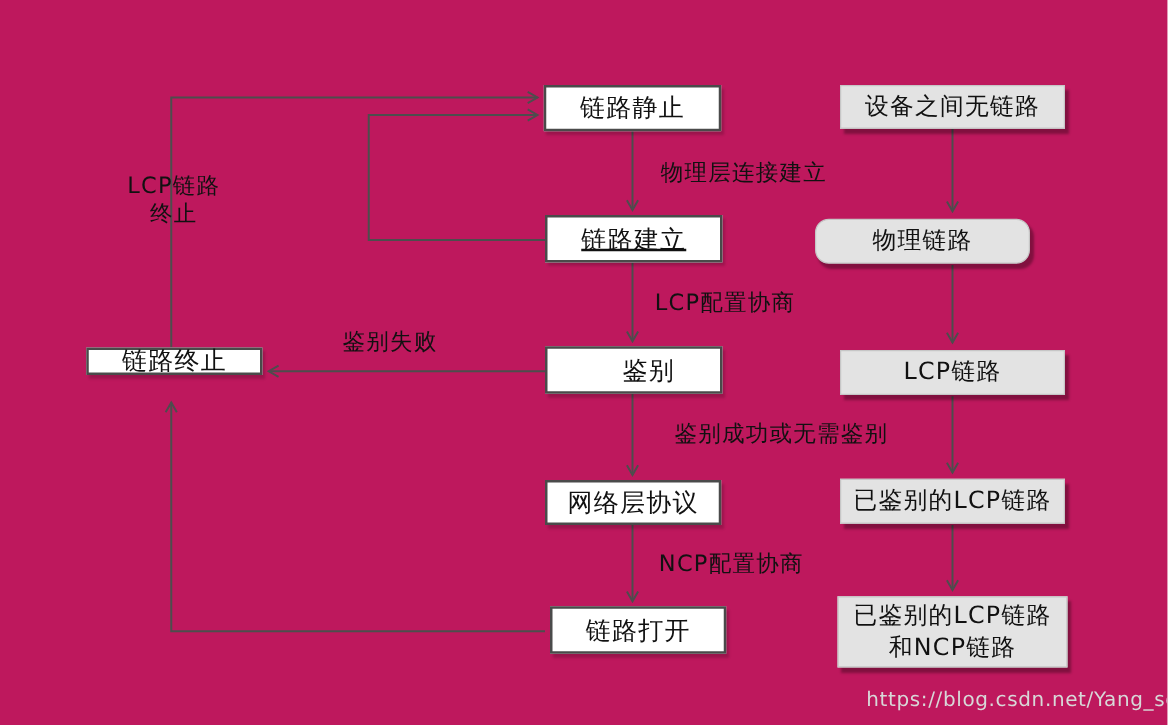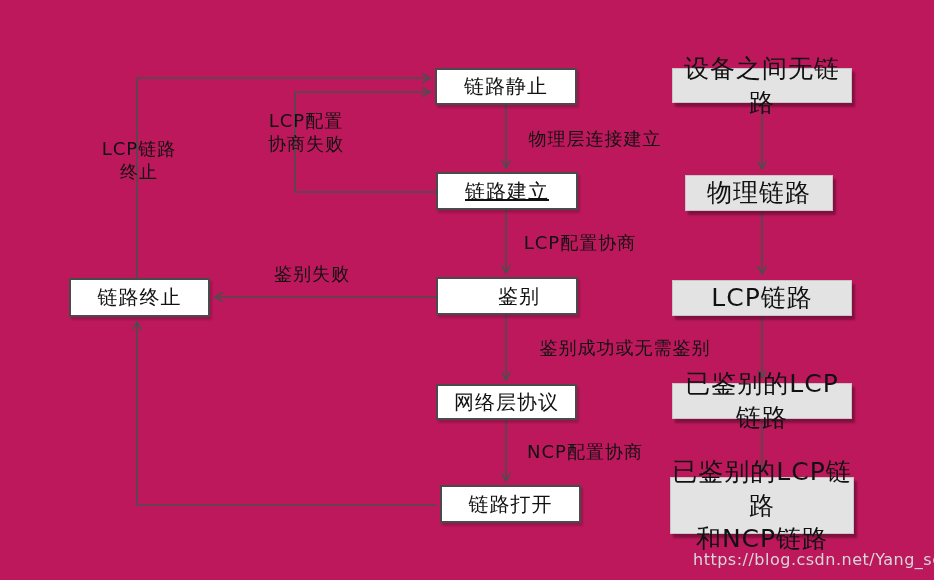--- a/index.html
+++ b/index.html
@@ -12,21 +12,21 @@
   .state{
     position:absolute;display:flex;align-items:center;justify-content:center;
     background:#ffffff;border:2px solid #4a4a4a;box-sizing:border-box;
     font-size:20px;letter-spacing:1px;
     box-shadow:2px 3px 2px rgba(0,0,0,0.18);
     white-space:pre-line;text-align:center;line-height:1.15;
   }
   .stage{
     position:absolute;display:flex;align-items:center;justify-content:center;
     background:#e3e3e3;border:1px solid #c6c6c6;box-sizing:border-box;
-    font-size:25px;letter-spacing:1px;
+    font-size:19px;letter-spacing:1px;
     box-shadow:3px 4px 2px rgba(0,0,0,0.32);
     white-space:pre-line;text-align:center;line-height:1.35;
   }
   .edge-label{
     position:absolute;font-size:18px;letter-spacing:1px;color:#111;
     white-space:pre-line;text-align:center;line-height:1.25;
   }
   .watermark{
     position:absolute;left:693px;top:550px;font-size:16px;color:#d8d8d8;
     letter-spacing:0.5px;
@@ -63,33 +63,31 @@
 
       <path d="M436,505 H137 V322" marker-end="url(#arrow)"></path>
     </g>
   </svg>
 
   <div class="state" style="left:435px;top:68px;width:142px;height:37px;">链路静止</div>
   <div class="state" style="left:436px;top:172px;width:142px;height:38px;text-decoration:underline;">链路建立</div>
   <div class="state" style="left:436px;top:277px;width:142px;height:38px;padding-left:24px;">鉴别</div>
   <div class="state" style="left:436px;top:384px;width:141px;height:36px;">网络层协议</div>
   <div class="state" style="left:440px;top:485px;width:141px;height:38px;">链路打开</div>
-  <div class="state" style="left:69px;top:278px;width:141px;height:39px;font-family:Liberation Serif, serif;">链路终止</div>
+  <div class="state" style="left:69px;top:278px;width:141px;height:22px;font-family:Liberation Serif, serif;">链路终止</div>
 
   <div class="stage" style="left:672px;top:68px;width:180px;height:35px;">设备之间无链路</div>
-  <div class="stage" style="left:685px;top:175px;width:148px;height:36px;">物理链路</div>
+  <div class="stage" style="left:652px;top:175px;width:172px;height:36px;border-radius:11px;">物理链路</div>
   <div class="stage" style="left:672px;top:280px;width:180px;height:36px;">LCP链路</div>
   <div class="stage" style="left:672px;top:383px;width:180px;height:36px;">已鉴别的LCP链路</div>
   <div class="stage" style="left:670px;top:477px;width:184px;height:57px;">已鉴别的LCP链路
 和NCP链路</div>
 
   <div class="edge-label" style="left:515px;top:128px;width:160px;">物理层连接建立</div>
   <div class="edge-label" style="left:515px;top:232px;width:130px;">LCP配置协商</div>
   <div class="edge-label" style="left:520px;top:337px;width:210px;">鉴别成功或无需鉴别</div>
   <div class="edge-label" style="left:515px;top:441px;width:140px;">NCP配置协商</div>
   <div class="edge-label" style="left:262px;top:263px;width:100px;">鉴别失败</div>
   <div class="edge-label" style="left:89px;top:138px;width:100px;">LCP链路
 终止</div>
-  <div class="edge-label" style="left:256px;top:110px;width:100px;">LCP配置
-协商失败</div>
 
   <div class="watermark">https://blog.csdn.net/Yang_sean</div>
 </div>
 
 </body></html>

